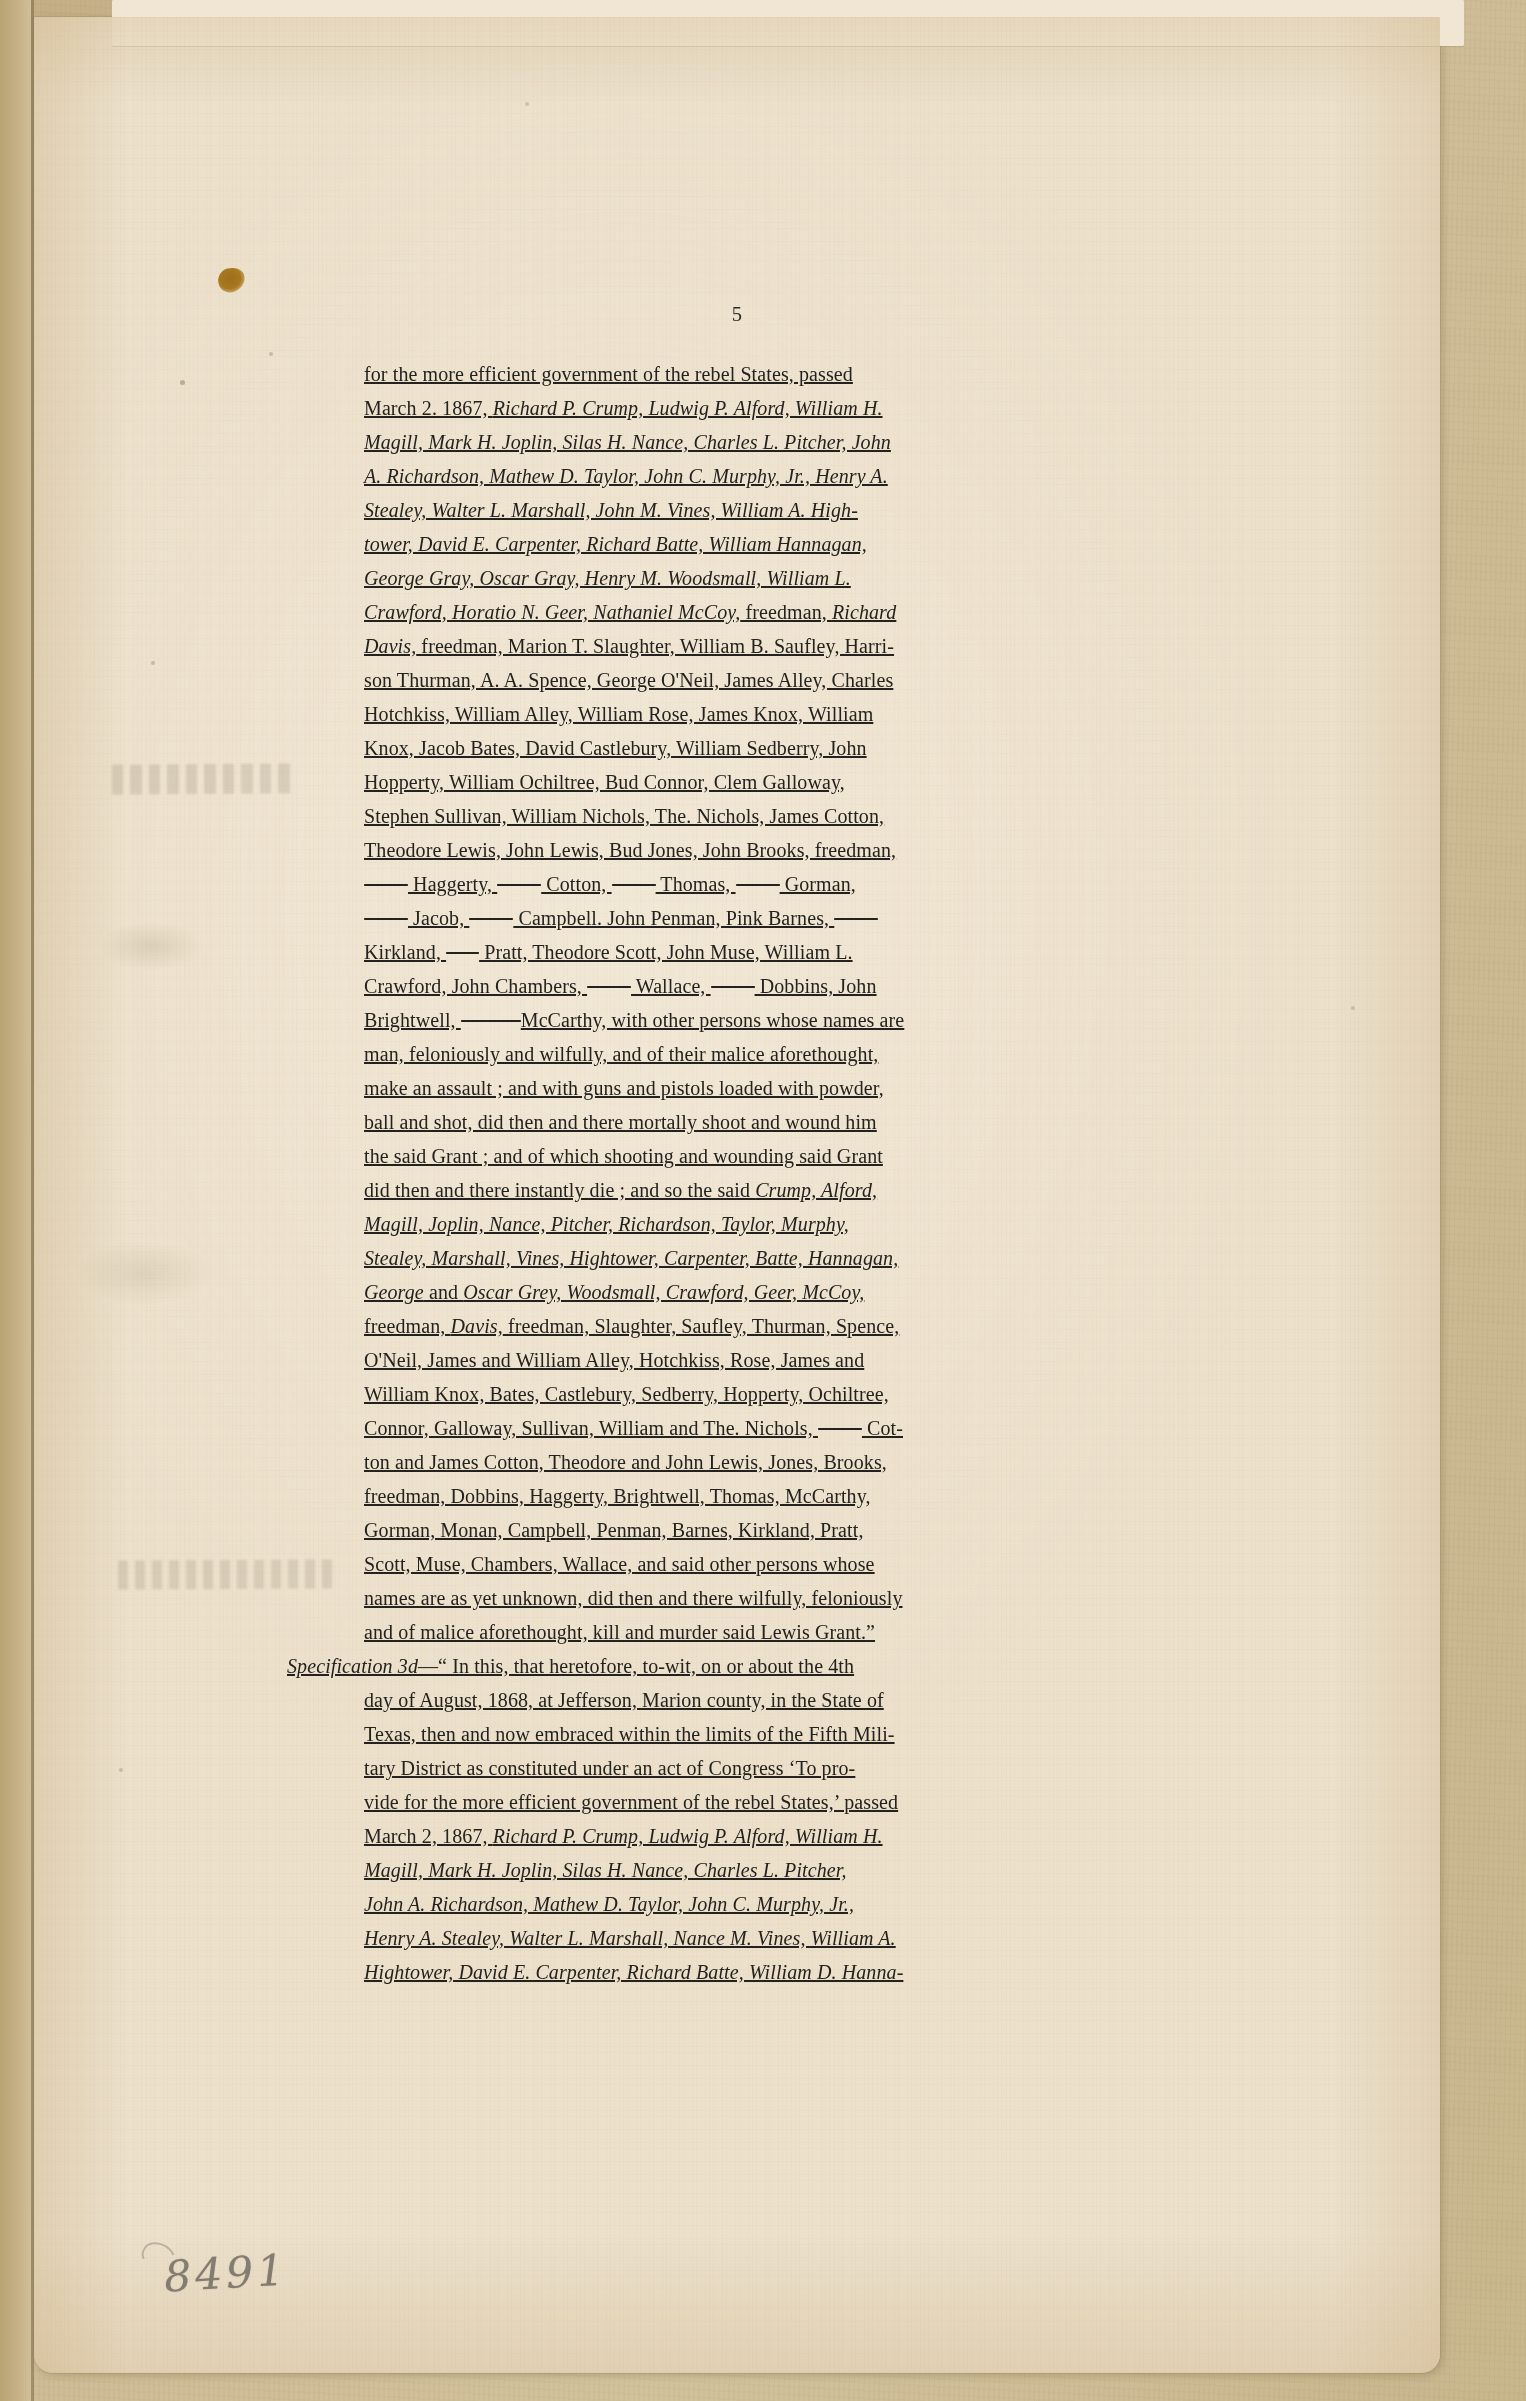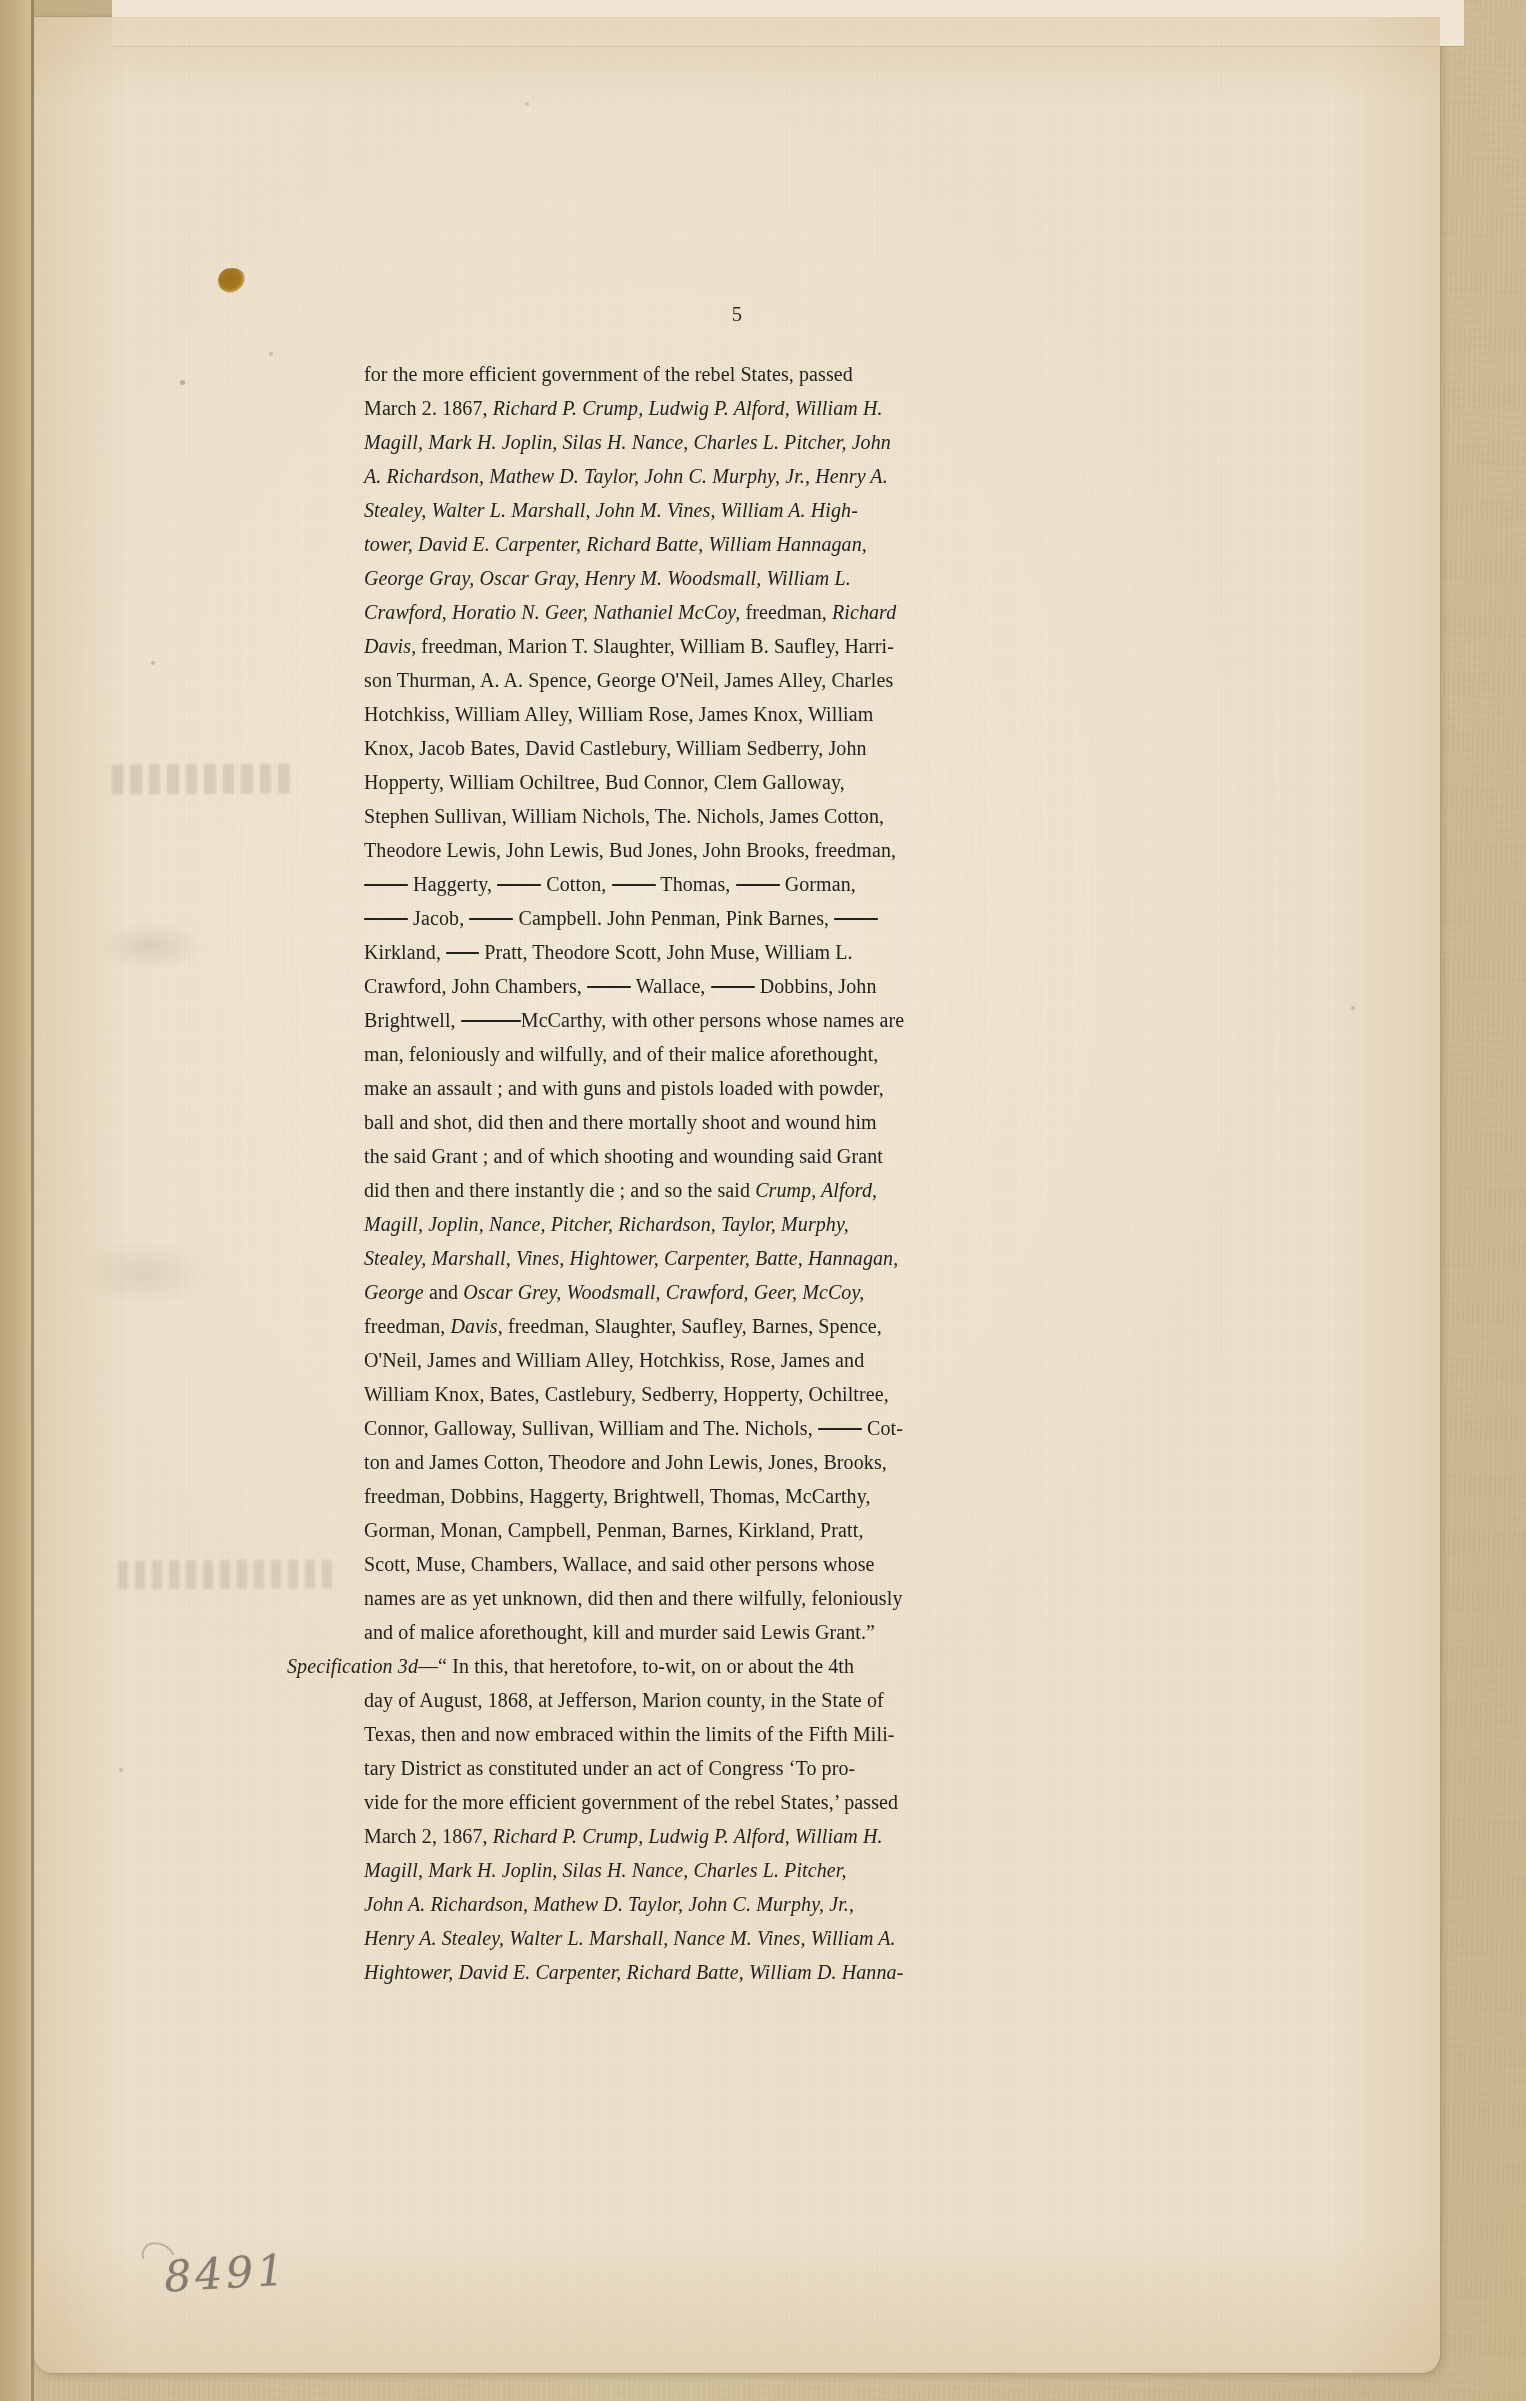--- a/index.html
+++ b/index.html
@@ -127,20 +127,21 @@
   
   .textblock {
     position: absolute;
     left: 253px;
     top: 340px;
     width: 886px;
     color: #24221e;
     font-size: 20px;
     line-height: 34px;
     text-align: justify;
+    text-decoration: underline;
   }
   .tline {
     white-space: nowrap;
     letter-spacing: 0.1px;
   }
   .tline.hang  { padding-left: 0px; }
   .tline.body  { padding-left: 77px; }
 
   i, .it { font-style: italic; }
 
@@ -259,21 +260,21 @@
         <div class="tline body"><span>Crawford, John Chambers, </span><span class="rule r-md"></span><span> Wallace, </span><span class="rule r-md"></span><span> Dobbins, John</span></div>
         <div class="tline body"><span>Brightwell, </span><span class="rule r-lg"></span><span>McCarthy, with other persons whose names are</span></div>
         <div class="tline body"><span>man, feloniously and wilfully, and of their malice aforethought,</span></div>
         <div class="tline body"><span>make an assault ; and with guns and pistols loaded with powder,</span></div>
         <div class="tline body"><span>ball and shot, did then  and there  mortally shoot  and  wound him</span></div>
         <div class="tline body"><span>the said Grant ; and of which shooting and wounding said Grant</span></div>
         <div class="tline body"><span>did then and there instantly die ; and so the said </span><i>Crump, Alford,</i></div>
         <div class="tline body"><i>Magill,  Joplin,  Nance,  Pitcher,  Richardson,  Taylor,  Murphy,</i></div>
         <div class="tline body"><i>Stealey, Marshall, Vines, Hightower, Carpenter, Batte, Hannagan,</i></div>
         <div class="tline body"><i>George</i><span> and </span><i>Oscar  Grey,  Woodsmall,  Crawford,  Geer,  McCoy,</i></div>
-        <div class="tline body"><span>freedman, </span><i>Davis,</i><span> freedman, Slaughter, Saufley, Barnes, Spence,</span></div>
+        <div class="tline body"><span>freedman, </span><i>Davis,</i><span> freedman, Slaughter, Saufley, Thurman, Spence,</span></div>
         <div class="tline body"><span>O'Neil, James and William Alley, Hotchkiss, Rose, James and</span></div>
         <div class="tline body"><span>William Knox, Bates, Castlebury, Sedberry, Hopperty, Ochiltree,</span></div>
         <div class="tline body"><span>Connor, Galloway, Sullivan, William and The. Nichols, </span><span class="rule r-md"></span><span> Cot-</span></div>
         <div class="tline body"><span>ton and James Cotton, Theodore and John Lewis, Jones, Brooks,</span></div>
         <div class="tline body"><span>freedman,  Dobbins,  Haggerty,  Brightwell,  Thomas,  McCarthy,</span></div>
         <div class="tline body"><span>Gorman,  Monan,  Campbell,  Penman,  Barnes,  Kirkland,  Pratt,</span></div>
         <div class="tline body"><span>Scott,  Muse,  Chambers,  Wallace, and  said  other  persons  whose</span></div>
         <div class="tline body"><span>names are as yet unknown, did then and there wilfully, feloniously</span></div>
         <div class="tline body"><span>and of malice aforethought, kill and murder said Lewis Grant.”</span></div>
         <div class="tline hang"><i>Specification 3d</i><span>—“ In this, that  heretofore, to-wit, on or about  the 4th</span></div>

